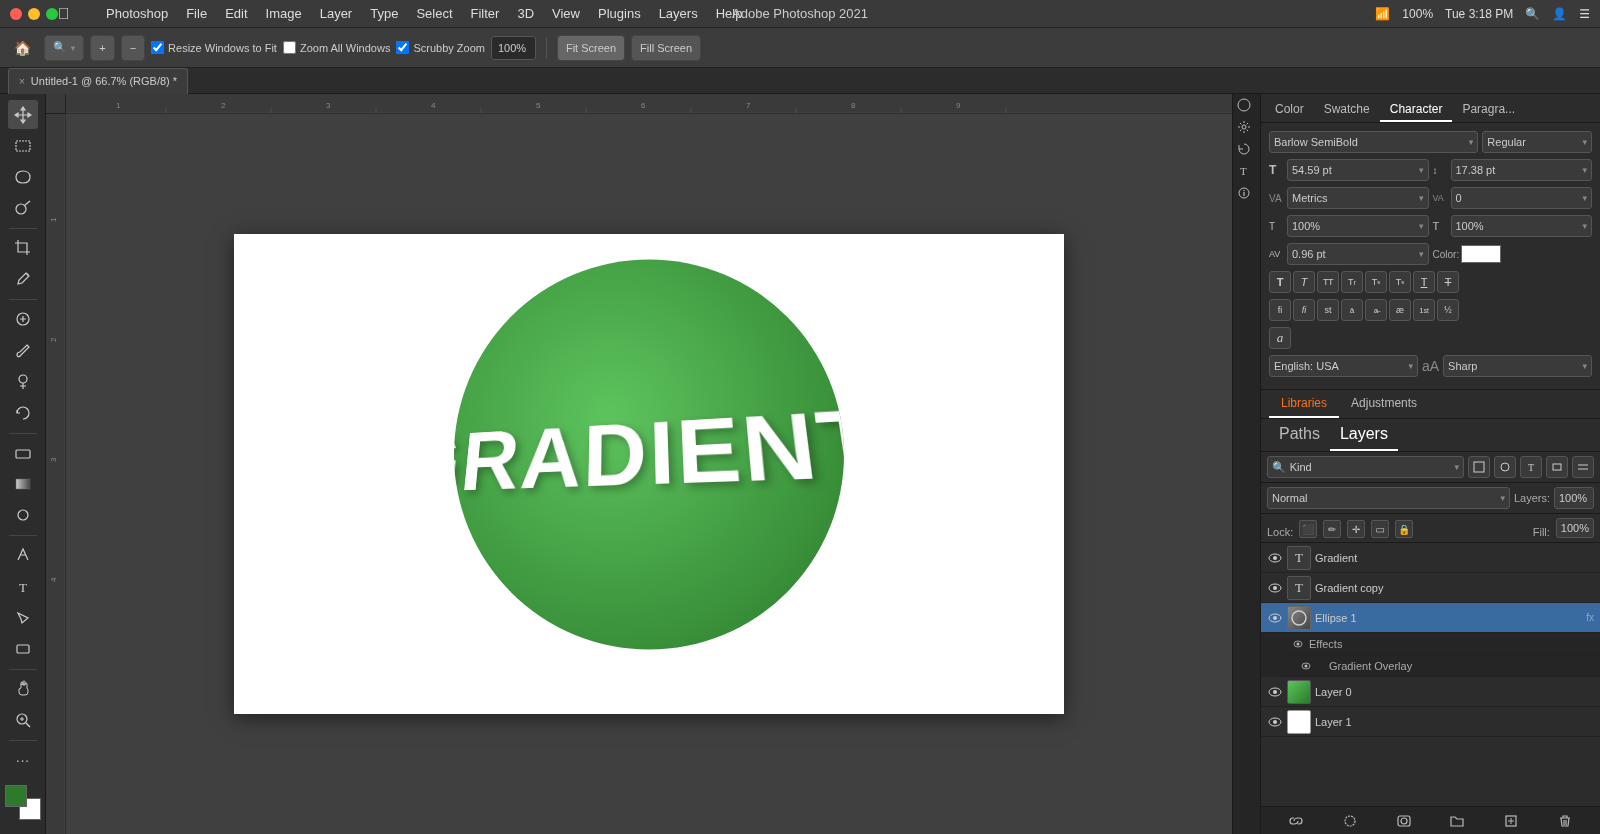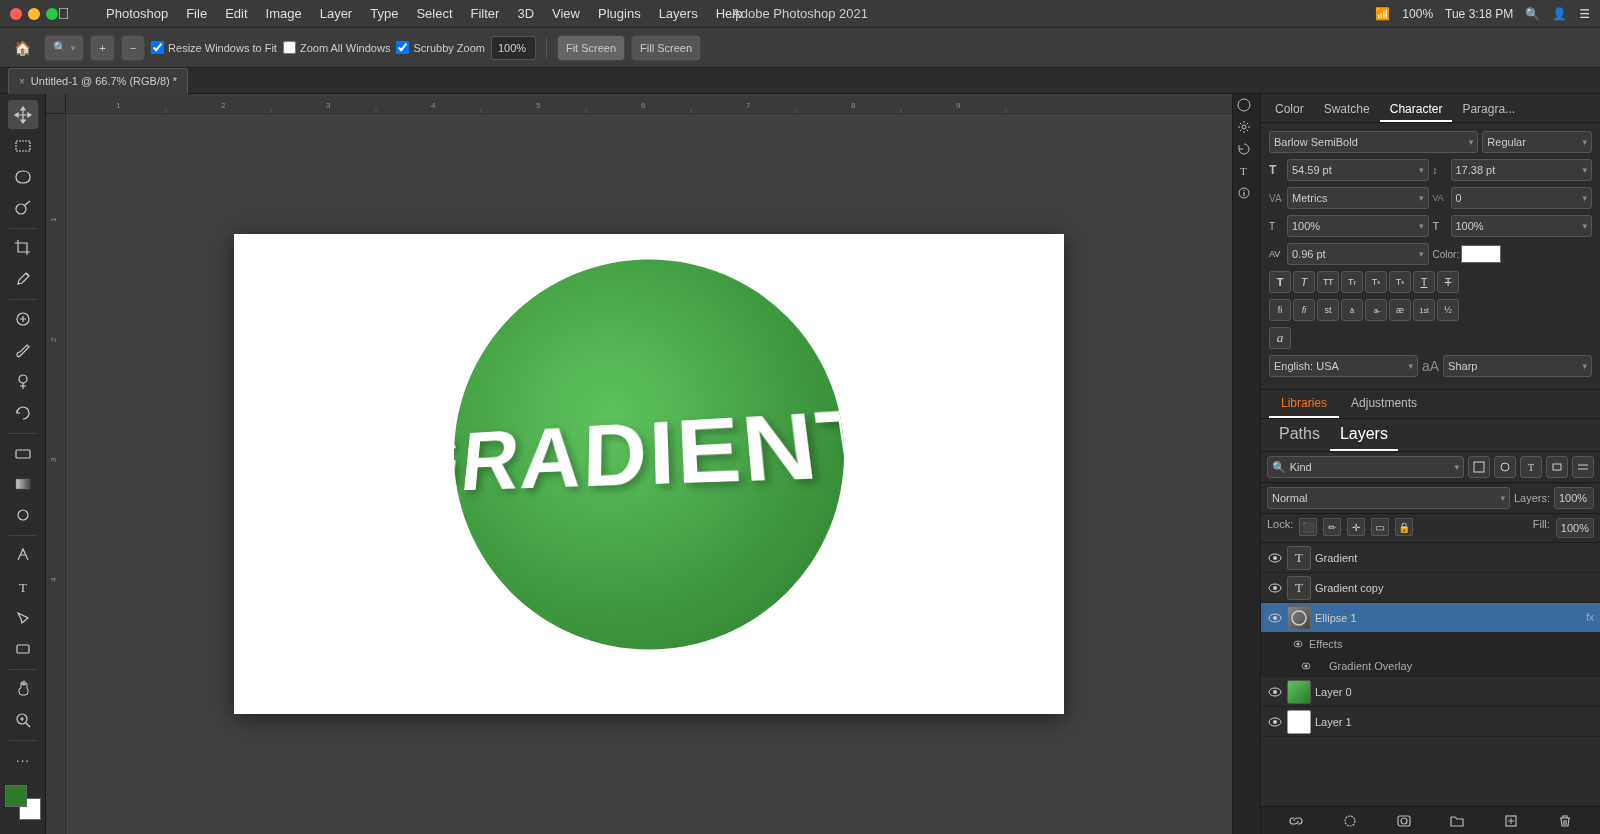--- a/index.html
+++ b/index.html
@@ -308,21 +308,21 @@
       gap: 4px;
       border-bottom: 1px solid #1a1a1a;
     }
     .blend-select { flex: 1; height: 22px; background: #3a3a3a; border: 1px solid #555; border-radius: 3px; color: #ccc; font-size: 11px; padding: 0 4px; display: flex; align-items: center; justify-content: space-between; cursor: pointer; }
     .opacity-label { font-size: 11px; color: #aaa; }
     .opacity-value { font-size: 11px; color: #ccc; background: #3a3a3a; border: 1px solid #555; border-radius: 3px; padding: 0 4px; height: 22px; display: flex; align-items: center; min-width: 40px; }
 
     
     .lock-row {
       display: flex;
-      align-items: flex-start;
+      align-items: flex-end;
       padding: 4px 6px;
       gap: 6px;
       border-bottom: 1px solid #1a1a1a;
     }
     .lock-label { font-size: 11px; color: #aaa; }
     .lock-icon-btn { width: 18px; height: 18px; background: #3a3a3a; border: 1px solid #555; border-radius: 2px; display: flex; align-items: center; justify-content: center; font-size: 10px; color: #ccc; cursor: pointer; }
     .fill-label { font-size: 11px; color: #aaa; margin-left: auto; }
     .fill-value { font-size: 11px; color: #ccc; background: #3a3a3a; border: 1px solid #555; border-radius: 3px; padding: 0 4px; height: 20px; display: flex; align-items: center; min-width: 36px; }
 
     

